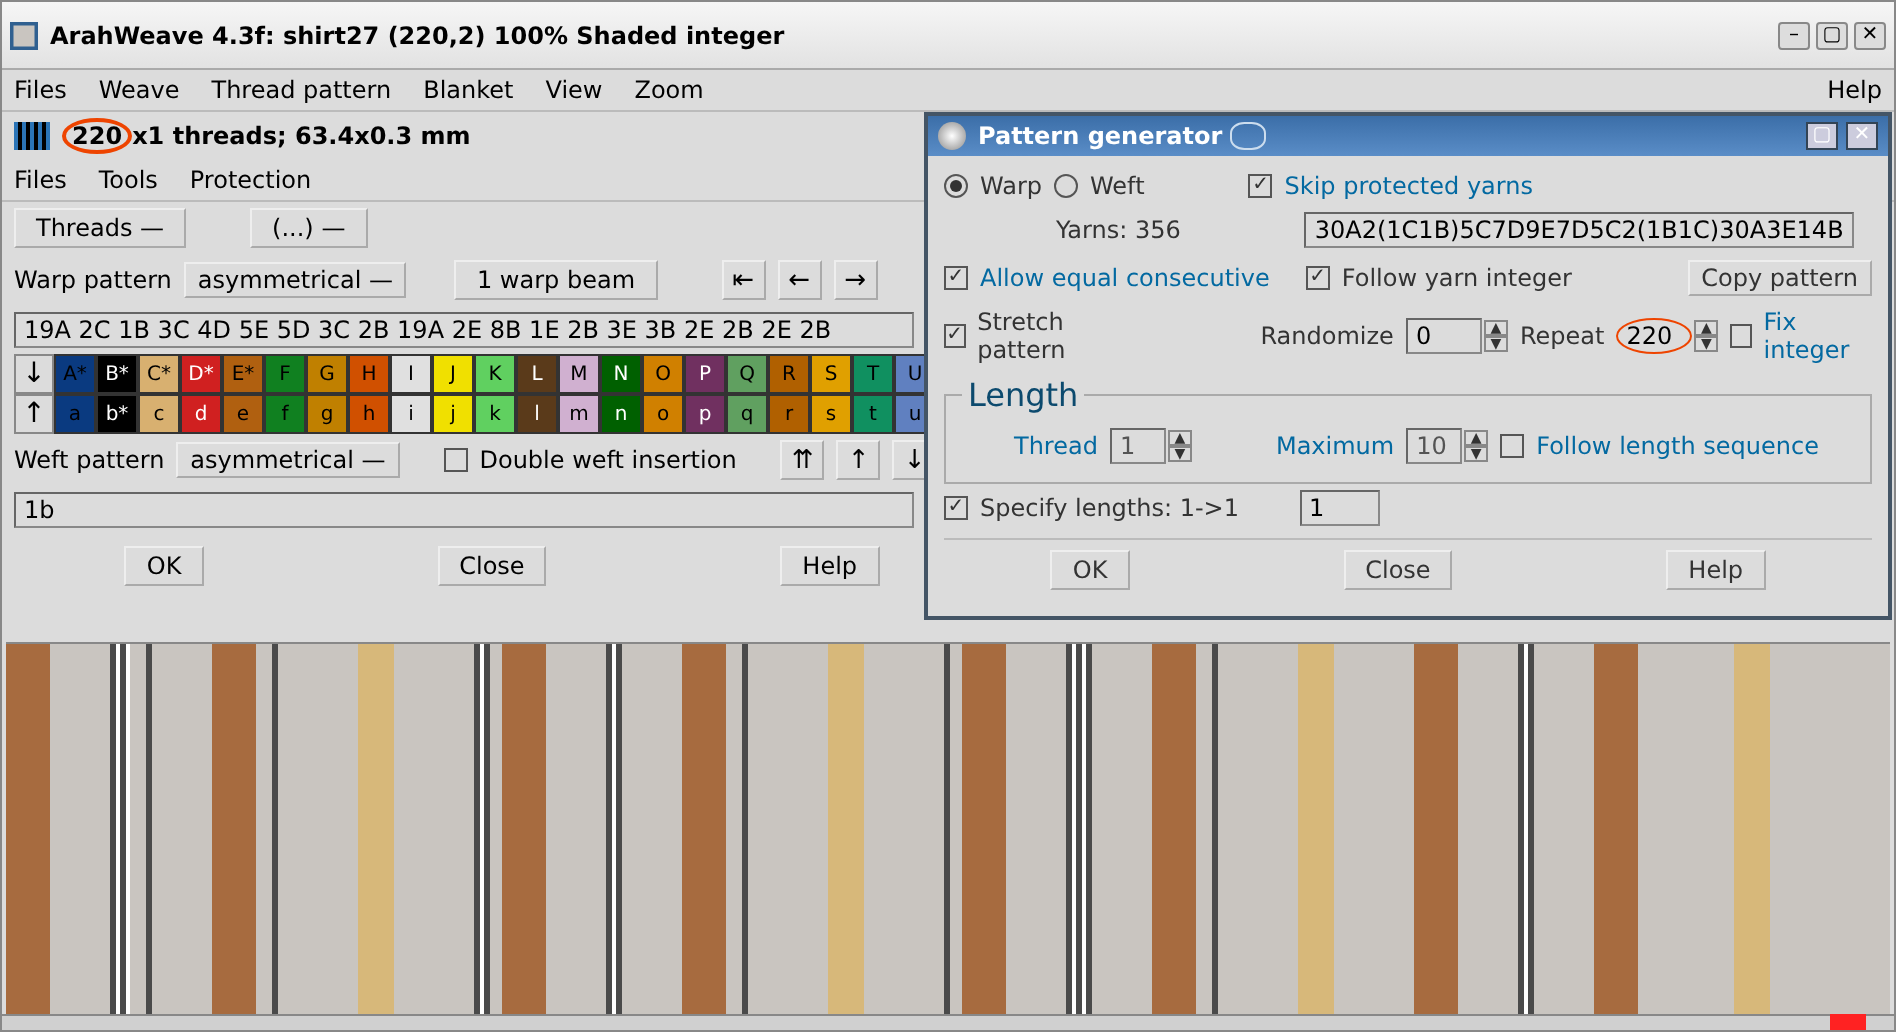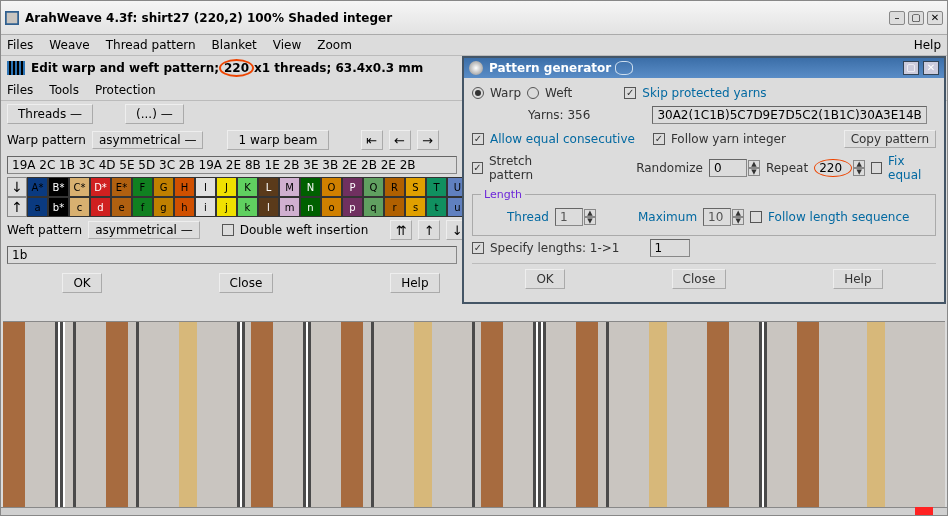--- a/index.html
+++ b/index.html
@@ -50,21 +50,21 @@
 
   .dlg-body { padding: 5px 8px; font-size: 12px; color: #333; }
   .dlg-row { display: flex; align-items: center; gap: 6px; padding: 3px 0; }
   .muted { color: #0369a1; }
   .radio { width: 12px; height: 12px; border-radius: 50%; border: 1px solid #555; display: inline-flex; align-items: center; justify-content: center; }
   .radio.on::after { content: ""; width: 6px; height: 6px; border-radius: 50%; background: #333; }
   .check { width: 12px; height: 12px; border: 1px solid #555; display: inline-flex; align-items: center; justify-content: center; font-size: 10px; line-height: 1; }
   .check.on::after { content: "✓"; }
 
   fieldset.len { border: 1px solid #aaa; padding: 4px 8px 6px; margin-top: 3px; }
-  fieldset.len legend { font-size: 11px; color: #6d28d9; padding: 0 3px; }
+  fieldset.len legend { font-size: 16px; color: #0c4a6e; padding: 0 3px; }
 
   .spinner { display: inline-flex; align-items: center; }
   .spinner input { width: 38px; }
   .spinbtns { display: inline-flex; flex-direction: column; margin-left: 1px; }
   .spinbtns .sb { width: 12px; height: 8px; border: 1px solid #888; font-size: 7px; line-height: 1; text-align: center; background: #dcdcdc; }
 
   .dlg-buttons { display: flex; justify-content: space-around; padding: 5px 0 8px; border-top: 1px solid #bbb; margin-top: 3px; }
 </style>
 </head>
 <body>
@@ -89,21 +89,20 @@
       <span class="mi">Thread pattern</span>
       <span class="mi">Blanket</span>
       <span class="mi">View</span>
       <span class="mi">Zoom</span>
     <span class="grow"></span>
     <span class="mi">Help</span>
   </div>
 
   <div class="subtitle">
     <span class="stripes"></span>
-    <span>Edit warp and weft pattern;</span>
     <span class="circle-mark">220</span>
     <span>x1 threads; 63.4x0.3 mm</span>
   </div>
 
   <div class="menubar" id="sub-menu">
       <span class="mi">Files</span>
       <span class="mi">Tools</span>
       <span class="mi">Protection</span>
     </div>
 
@@ -315,21 +314,21 @@
         </span>
       <span>Repeat</span>
       <span class="spinner">
           <input class="textfield circle-mark" style="border-color: rgb(238, 68, 0);" value="220">
           <span class="spinbtns">
             <span class="sb">▲</span>
             <span class="sb">▼</span>
           </span>
         </span>
       <span class="check"></span>
-      <span class="muted">Fix equal</span>
+      <span class="muted">Fix integer</span>
     </div>
 
     <fieldset class="len">
       <legend>Length</legend>
       <div class="dlg-row">
         <span style="width:20px"></span>
         <span class="muted">Thread</span>
         <span class="spinner">
             <input class="textfield" disabled="" style="width: 28px;" value="1">
             <span class="spinbtns">

